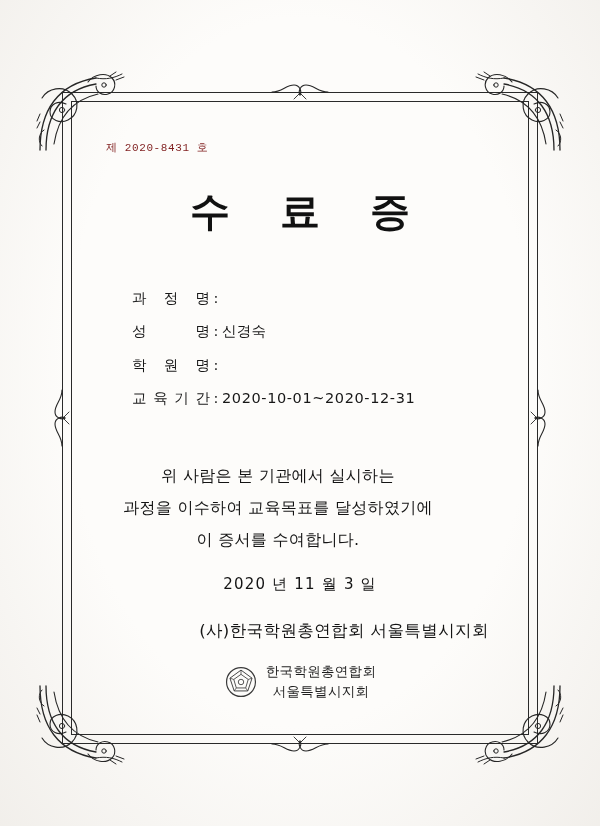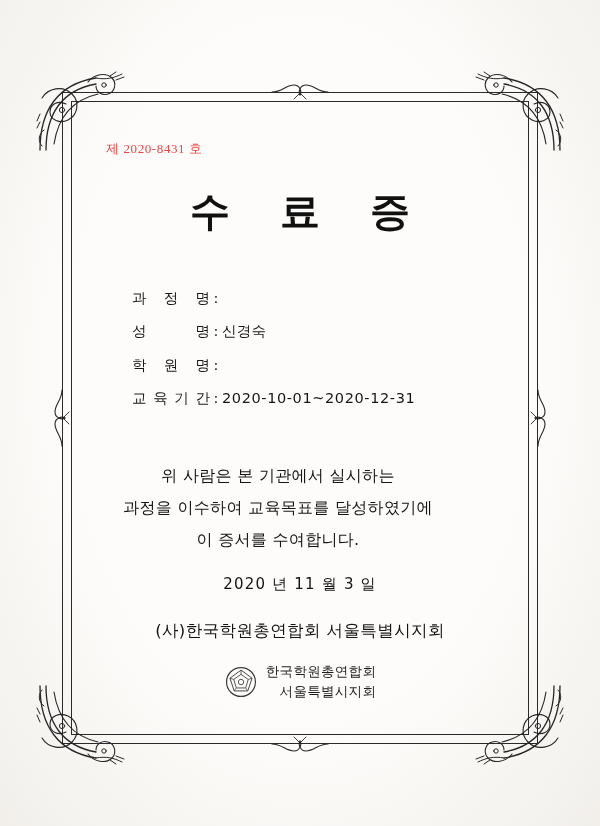--- a/index.html
+++ b/index.html
@@ -84,24 +84,24 @@
     top: 92px;
     width: 476px;
     height: 652px;
     color: #1a1a1a;
   }
 
   #serial-number {
     position: absolute;
     left: 44px;
     top: 48px;
-    font-size: 13px;
+    font-size: 11px;
     letter-spacing: 0.6px;
-    color: #ef4444;
-    font-family: Liberation Serif, serif;
+    color: #7f1d1d;
+    font-family: Liberation Mono, monospace;
   }
 
   #cert-title {
     position: absolute;
     left: 0;
     top: 92px;
     width: 476px;
     text-align: center;
     font-size: 40px;
     font-weight: 700;
@@ -174,20 +174,21 @@
 
   #issuer-name {
     position: absolute;
     left: 0;
     top: 528px;
     width: 476px;
     text-align: center;
     font-size: 16.5px;
     letter-spacing: 0.4px;
     color: #141414;
+    padding-left: 44px;
   }
 
   #seal-block {
     position: absolute;
     left: 0;
     top: 570px;
     width: 476px;
     display: flex;
     align-items: center;
     justify-content: center;
@@ -197,21 +198,21 @@
     width: 34px;
     height: 34px;
     color: #3a3a3a;
     flex: 0 0 34px;
   }
   #seal-stamp svg { display: block; width: 100%; height: 100%; }
   #seal-text {
     font-size: 13.5px;
     line-height: 1.45;
     color: #1e1e1e;
-    text-align: right;
+    text-align: center;
     letter-spacing: 0.3px;
   }
   #seal-text div { white-space: nowrap; }
 </style>
 </head>
 <body>
 
 <div id="certificate-page">
 
   <div id="paper-texture"></div>

